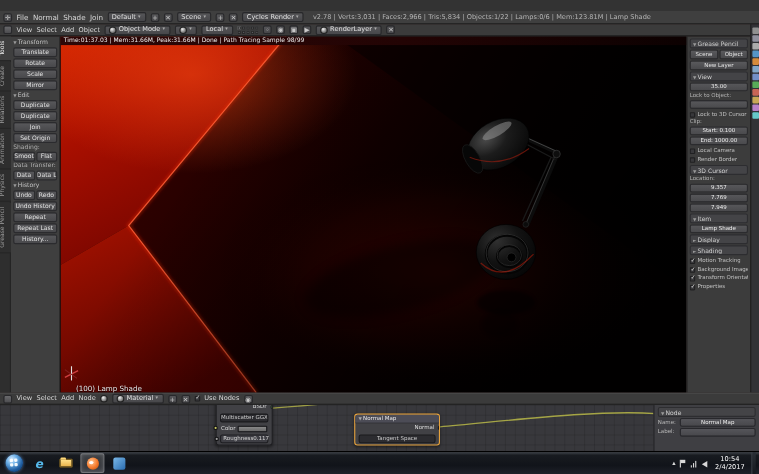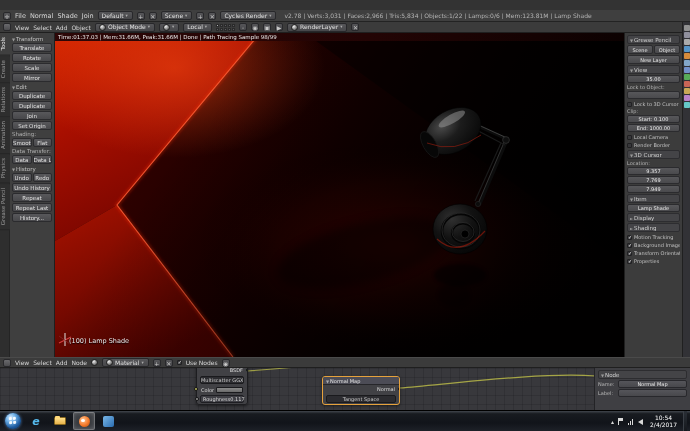--- a/index.html
+++ b/index.html
@@ -58,21 +58,21 @@
     white-space:nowrap; overflow:hidden; }
   .tsrow { display:flex; gap:1px; }
   .tsrow .tsbtn { flex:1; }
 
   
   .viewport { position:absolute; left:55px; right:66px; top:11px; bottom:0; overflow:hidden; background:#150000; }
   .viewport svg { position:absolute; inset:0; }
   .renderstatus { position:absolute; left:0; right:0; top:0; height:8px; z-index:4;
     background:linear-gradient(90deg,#2d0707 0%,#230404 55%,#0c0101 100%);
     font-size:5.5px; color:#ececec; line-height:8px; padding-left:3px; white-space:nowrap; overflow:hidden; }
-  .vplabel { position:absolute; left:14px; bottom:12px; z-index:4; font-size:6.5px; color:#e8e8e8; text-shadow:0 1px 1px #000; }
+  .vplabel { position:absolute; left:14px; bottom:0; z-index:4; font-size:6.5px; color:#e8e8e8; text-shadow:0 1px 1px #000; }
 
   
   .npanel { position:absolute; right:8px; top:11px; bottom:0; width:58px; background:#3c3c3c;
     border-left:1px solid #1f1f1f; padding:1px 2px; overflow:hidden; }
   .nph { font-size:5.5px; color:#d0d0d0; height:9px; line-height:9px; background:#444447;
     border:1px solid #2d2d30; border-radius:2px; padding:0 2px; margin:1px 0; white-space:nowrap; overflow:hidden; }
   .nph .tri { font-size:4px; color:#9a9a9a; margin-right:1px; }
   .npl { font-size:5px; color:#b4b4b4; height:7px; line-height:7px; white-space:nowrap; overflow:hidden; }
   .npf { font-size:5px; color:#ececec; height:8px; line-height:7px; text-align:center;
     background:linear-gradient(#57575a,#4a4a4d); border:1px solid #2b2b2e; border-radius:2px;

